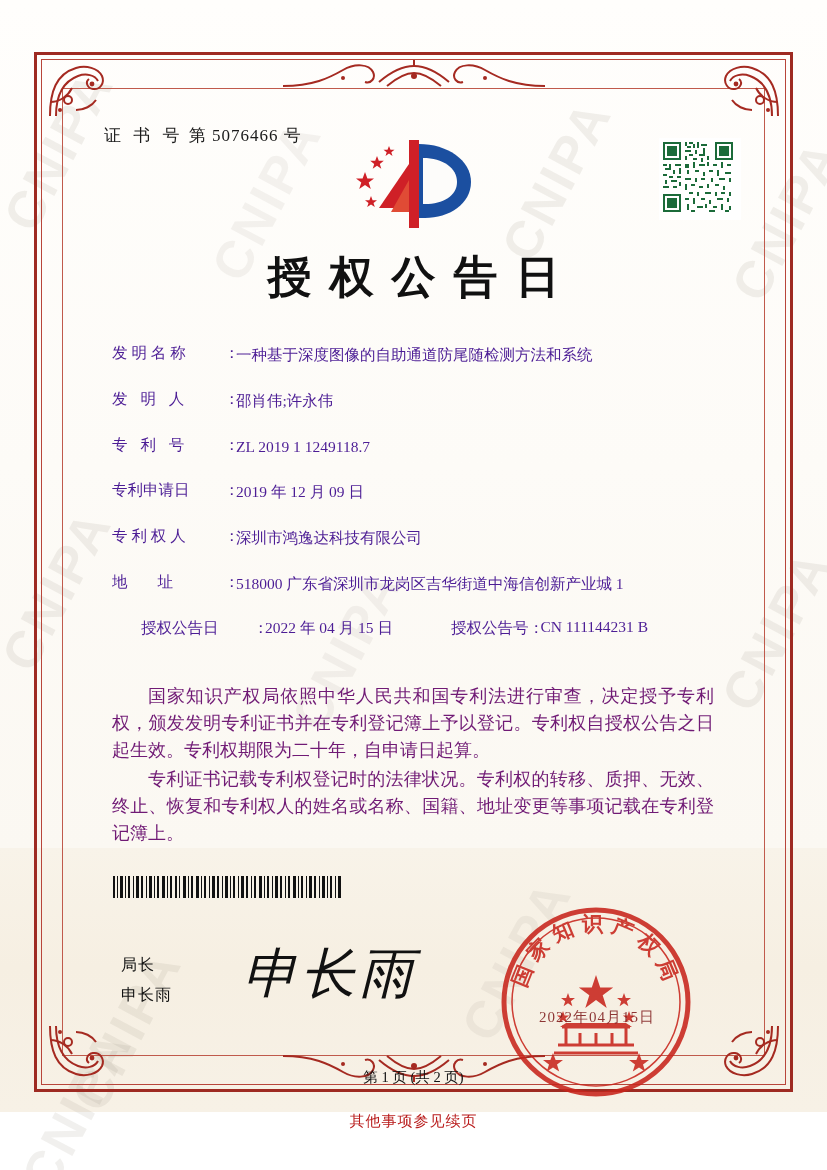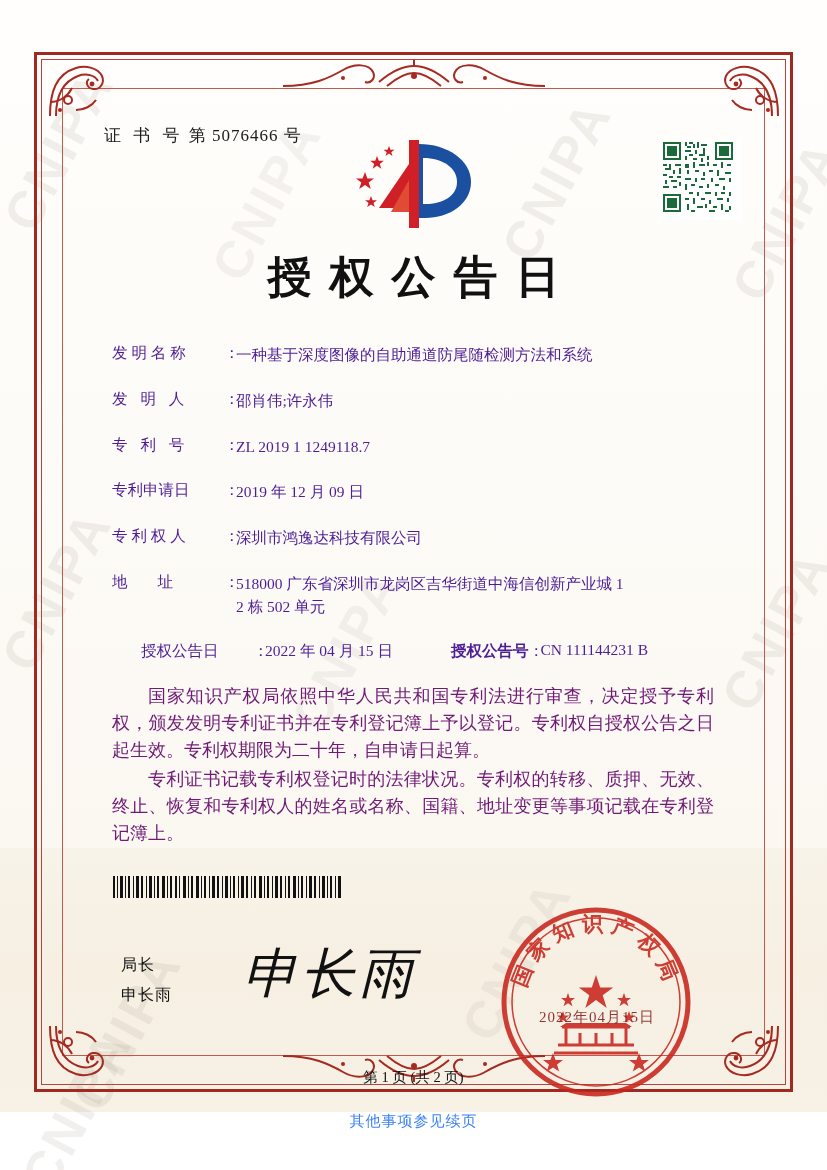--- a/index.html
+++ b/index.html
@@ -184,21 +184,21 @@
   }
   .fvalue .line2 { display: block; }
   .inline-pair {
     display: flex;
     width: 100%;
   }
   .inline-pair .part2 {
     margin-left: 58px;
     display: flex;
   }
-  .inline-pair .part2 .flabel2 { white-space: nowrap; font-weight: bold; }
+  .inline-pair .part2 .flabel2 { white-space: nowrap; }
 
   
   .paras {
     position: absolute;
     left: 112px; top: 683px;
     width: 602px;
     font-size: 18px;
     line-height: 27px;
     color: #701a75;
     text-align: justify;
@@ -256,21 +256,21 @@
     left: 0; right: 0; top: 1068px;
     text-align: center;
     font-size: 14.5px;
     color: #111;
   }
   .footnote {
     position: absolute;
     left: 0; right: 0; top: 1112px;
     text-align: center;
     font-size: 15px;
-    color: #3b82f6;
+    color: #b91c1c;
     letter-spacing: 1px;
   }
 </style>
 </head>
 <body>
 
 <div class="page">
 
   <div class="paper-top"></div>
   <div class="paper-bottom"></div>
@@ -534,21 +534,20 @@
       <div class="flabel">专 利 权 人</div>
       <div class="fcolon">：</div>
       <div class="fvalue">深圳市鸿逸达科技有限公司</div>
     </div>
 
     <div class="frow">
       <div class="flabel sp8">地 址</div>
       <div class="fcolon">：</div>
       <div class="fvalue">
         <span>518000 广东省深圳市龙岗区吉华街道中海信创新产业城 1</span>
-        <span class="line2">2 栋 502 单元</span>
       </div>
     </div>
 
     <div class="frow">
       <div class="inline-pair">
         <div style="display:flex;margin-left:29px;">
           <div class="flabel">授权公告日</div>
           <div class="fcolon">：</div>
           <div>2022 年 04 月 15 日</div>
         </div>

